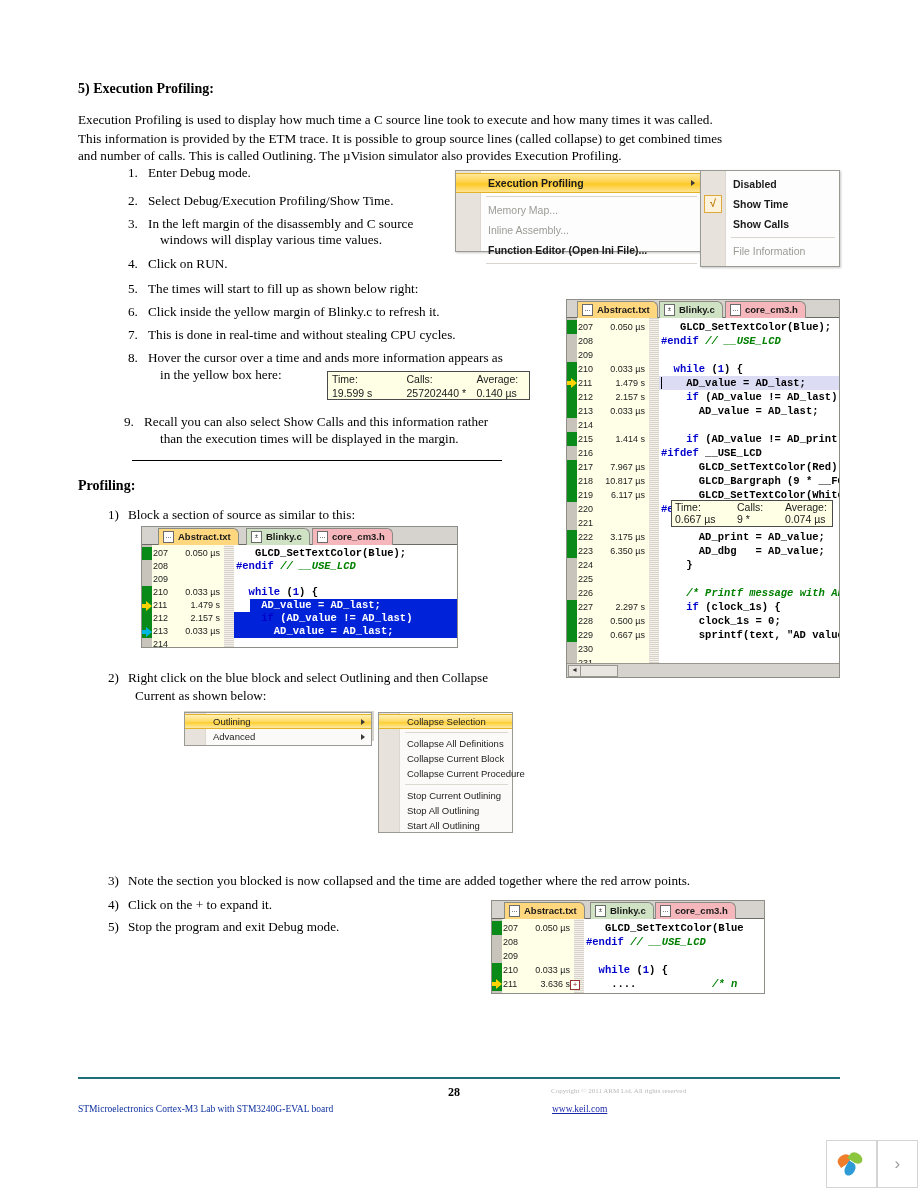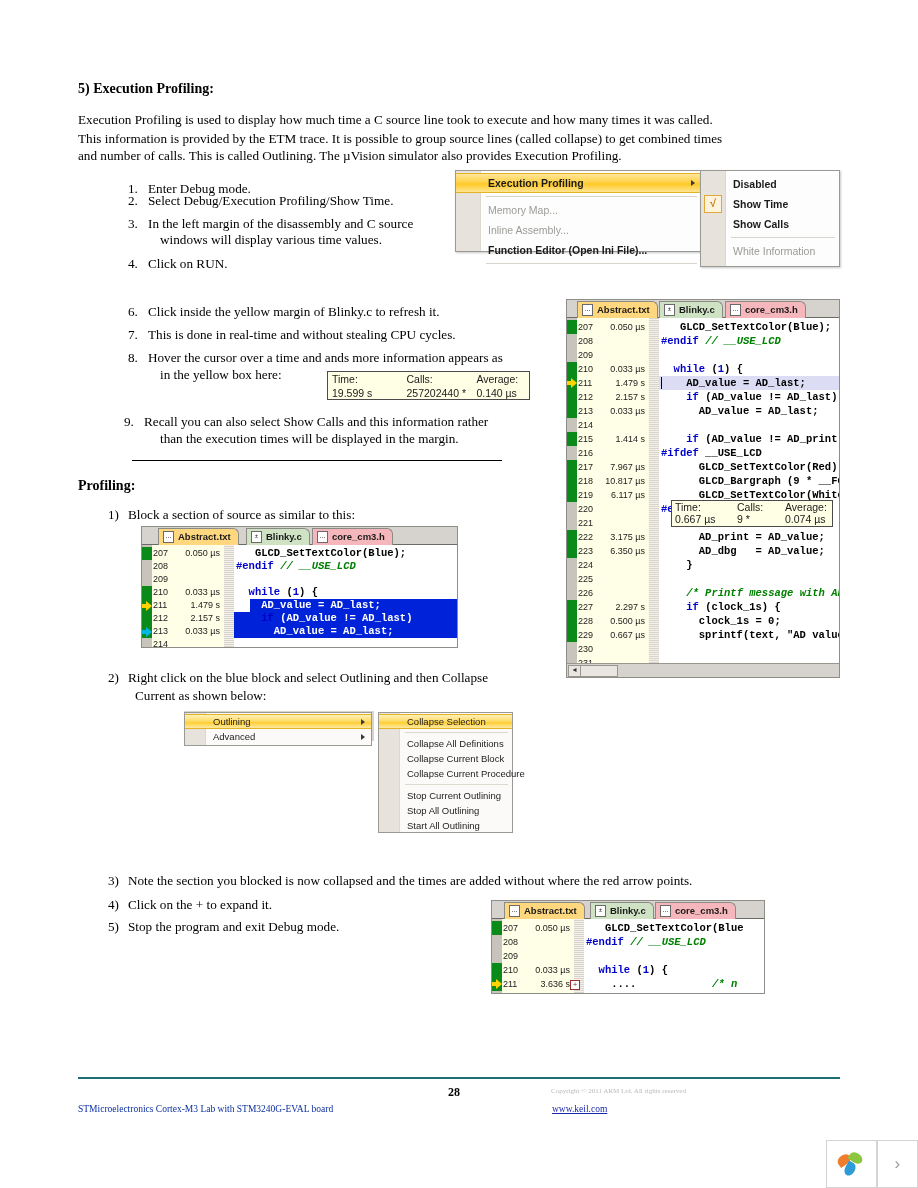--- a/index.html
+++ b/index.html
@@ -302,34 +302,37 @@
 <body>
 
 <div class="page">
 
   <div class="h-num" style="left:78px; top:81px;">5)  Execution Profiling:</div>
 
   <div class="body-p" style="left:78px; top:110px; width:700px;">Execution Profiling is used to display how much time a C source line took to execute and how many times it was called.</div>
   <div class="body-p" style="left:78px; top:129px; width:700px;">This information is provided by the ETM trace.  It is possible to group source lines (called collapse) to get combined times</div>
   <div class="body-p" style="left:78px; top:146px; width:700px;">and number of calls. This is called Outlining.  The µVision simulator also provides Execution Profiling.</div>
 
-  <div class="li" style="left:128px; top:180px;">
+  <div class="li" style="left:128px; top:164px;">
     <span class="marker">1.</span><span>Enter Debug mode.</span>
   </div>
   <div class="li" style="left:128px; top:192px;">
     <span class="marker">2.</span><span>Select Debug/Execution Profiling/Show Time.</span>
   </div>
   <div class="li" style="left:128px; top:215px;">
     <span class="marker">3.</span><span>In the left margin of the disassembly and C source</span>
   </div>
   <div class="li" style="left:160px; top:231px;">
     <span>windows will display various time values.</span>
   </div>
   <div class="li" style="left:128px; top:255px;">
     <span class="marker">4.</span><span>Click on RUN.</span>
+  </div>
+  <div class="li" style="left:128px; top:280px;">
+    <span class="marker">5.</span><span>The times will start to fill up as shown below right:</span>
   </div>
   <div class="li" style="left:128px; top:303px;">
     <span class="marker">6.</span><span>Click inside the yellow margin of Blinky.c to refresh it.</span>
   </div>
   <div class="li" style="left:128px; top:326px;">
     <span class="marker">7.</span><span>This is done in real-time and without stealing CPU cycles.</span>
   </div>
   <div class="li" style="left:128px; top:349px;">
     <span class="marker">8.</span><span>Hover the cursor over a time and ands more information appears as</span>
   </div>
@@ -374,21 +377,21 @@
       </div>
       <div class="menu-item strong">
         <span class="check-box">√</span>
         <span>Show Time</span>
       </div>
       <div class="menu-item strong">
         <span>Show Calls</span>
       </div>
       <div class="menu-sep"></div>
       <div class="menu-item disabled">
-        <span>White Information</span>
+        <span>File Information</span>
       </div>
     </div>
   </div>
 
   <div class="tip" style="left:327px; top:371px; width:201px; height:27px;">
     <div class="row">
       <span class="c1">Time:</span>
       <span class="c2" style="width:92px;">Calls:</span>
       <span class="c3">Average:</span>
     </div>
@@ -718,21 +721,21 @@
       <div class="ctx-item">
         <span>Stop All Outlining</span>
       </div>
       <div class="ctx-item">
         <span>Start All Outlining</span>
       </div>
     </div>
   </div>
 
   <div class="li" style="left:108px; top:872px;">
-    <span class="marker">3)</span><span>Note the section you blocked is now collapsed and the times are added without where the red arrow points.</span>
+    <span class="marker">3)</span><span>Note the section you blocked is now collapsed and the time are added together where the red arrow points.</span>
   </div>
   <div class="li" style="left:108px; top:896px;">
     <span class="marker">4)</span><span>Click on the + to expand it.</span>
   </div>
   <div class="li" style="left:108px; top:918px;">
     <span class="marker">5)</span><span>Stop the program and exit Debug mode.</span>
   </div>
 
   <div class="cw" style="left:491px; top:900px; width:272px; height:92px;">
     <div class="tabbar">

